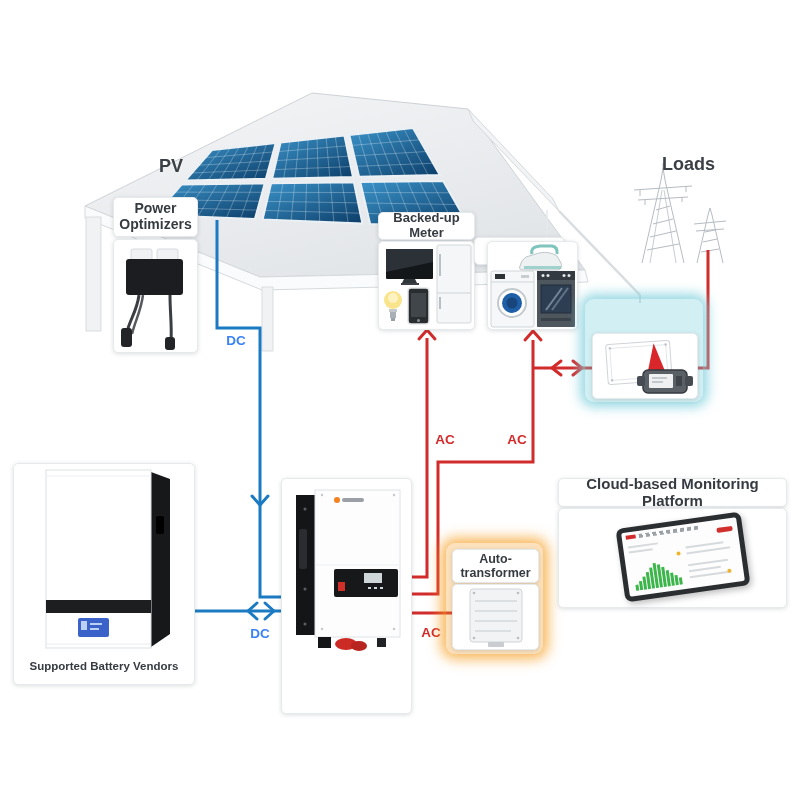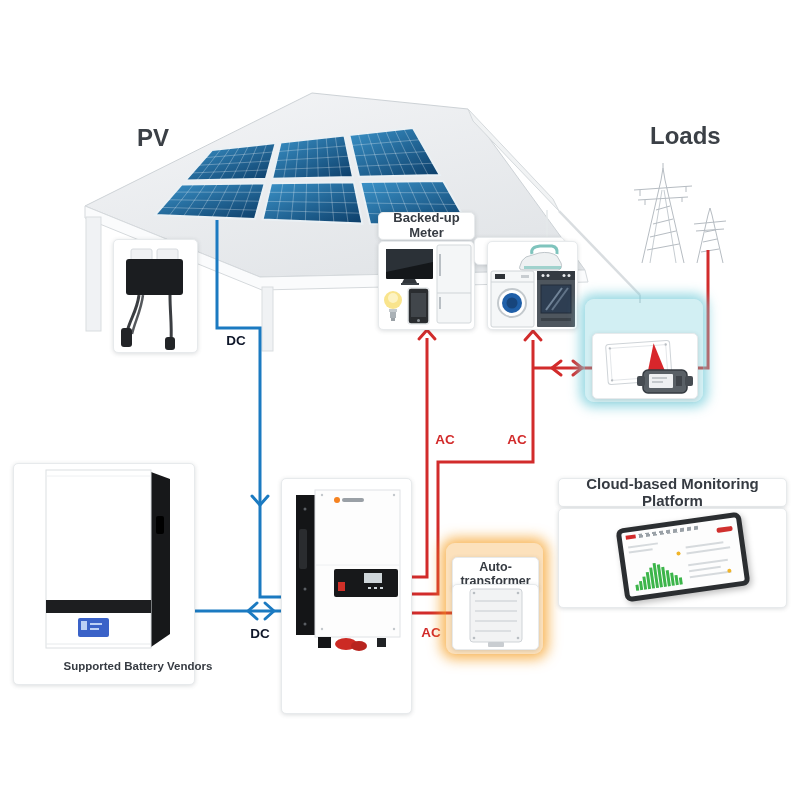--- a/index.html
+++ b/index.html
@@ -10,23 +10,23 @@
   .card{position:absolute;background:#fff;border:1px solid #e7eaec;border-radius:5px;
         box-shadow:0 1px 4px rgba(60,70,80,.18);}
   .lbl{display:flex;align-items:center;justify-content:center;text-align:center;
        font-weight:bold;color:#363b42;line-height:1.12;}
   .lbl-lg{font-size:16px;}
   .lbl-md{font-size:14px;}
   .lbl-sm{font-size:13px;}
   .lbl-xs{font-size:12.5px;}
   .caption{position:absolute;width:100%;text-align:center;font-weight:bold;
            font-size:11.5px;color:#363b42;}
-  .big-label{position:absolute;font-weight:bold;font-size:24px;color:#3b4046;text-align:center;}
+  .big-label{position:absolute;font-weight:bold;font-size:18px;color:#3b4046;text-align:right;margin-top:32px;}
   .wire-label{position:absolute;font-weight:bold;font-size:13.5px;width:30px;text-align:center;}
-  .dc-label{color:#0f172a;}
+  .dc-label{color:#3b82f6;}
   .ac-label{color:#d22b2b;text-align:center;}
   
   .glow-meter{position:absolute;border-radius:9px;
       background:rgba(126,208,220,.35);
       box-shadow:0 0 12px 5px rgba(126,208,220,.8);}
   .glow-orange{position:absolute;border-radius:9px;
       background:rgba(245,157,32,.30);
       box-shadow:0 0 13px 5px rgba(245,157,32,.75);}
   
   .tablet{position:absolute;left:620px;top:520px;width:126px;height:74px;
@@ -182,20 +182,21 @@
 
   <div class="big-label" style="left:123px;top:124px;width:60px;">PV</div>
   <div class="big-label" style="left:650px;top:122px;width:65px;">Loads</div>
 
   <div class="wire-label dc-label" style="left:221px;top:333px;">DC</div>
   <div class="wire-label dc-label" style="left:245px;top:626px;">DC</div>
   <div class="wire-label ac-label" style="left:430px;top:432px;">AC</div>
   <div class="wire-label ac-label" style="left:502px;top:432px;">AC</div>
   <div class="wire-label ac-label" style="left:416px;top:625px;">AC</div>
 
+  <div class="card lbl lbl-md" style="left:113px;top:197px;width:83px;height:38px;">Power Optimizers</div>
   <div class="card" style="left:113px;top:239px;width:83px;height:112px;">
     <svg width="83" height="112" viewBox="0 0 83 112">
       <rect x="17" y="9" width="21" height="13" rx="2" fill="#f0f1f3" stroke="#d6dade"></rect>
       <rect x="43" y="9" width="21" height="13" rx="2" fill="#f0f1f3" stroke="#d6dade"></rect>
       <rect x="12" y="19" width="57" height="36" rx="3" fill="#1b1d20"></rect>
       <path d="M25,55 C23,71 16,79 13,92" stroke="#3a3d41" stroke-width="3" fill="none"></path>
       <path d="M29,55 C27,71 21,81 18,94" stroke="#55585c" stroke-width="2.5" fill="none"></path>
       <path d="M56,55 C56,73 58,85 57,101" stroke="#3a3d41" stroke-width="3" fill="none"></path>
       <rect x="7" y="88" width="11" height="19" rx="3" fill="#222427"></rect>
       <rect x="51" y="97" width="10" height="13" rx="3" fill="#222427"></rect>
@@ -293,21 +294,21 @@
       <rect x="142" y="52" width="8" height="18" rx="2" fill="#000"></rect>
       <rect x="32" y="6" width="105" height="178" fill="#ffffff" stroke="#dcdfe2"></rect>
       <line x1="32" y1="12" x2="137" y2="12" stroke="#eef0f2"></line>
       <rect x="32" y="136" width="105" height="13" fill="#1d1e20"></rect>
       <rect x="64" y="154" width="31" height="19" rx="2" fill="#3a62c8"></rect>
       <rect x="67" y="157" width="6" height="9" fill="#bcd0f5"></rect>
       <rect x="76" y="159" width="12" height="2" fill="#bcd0f5"></rect>
       <rect x="76" y="164" width="9" height="2" fill="#bcd0f5"></rect>
       <line x1="32" y1="180" x2="137" y2="180" stroke="#e7eaec"></line>
     </svg>
-    <div class="caption" style="top:196px;padding-left:34px;">Supported Battery Vendors</div>
+    <div class="caption" style="top:196px;">Supported Battery Vendors</div>
   </div>
 
   <div class="card" style="left:281px;top:478px;width:129px;height:234px;">
     <svg width="129" height="234" viewBox="0 0 129 234">
       <rect x="14" y="16" width="19" height="140" fill="#141517"></rect>
       <rect x="17" y="50" width="8" height="40" rx="2" fill="#2a2c2f"></rect>
       <circle cx="23" cy="30" r="1.5" fill="#5a5e63"></circle>
         <circle cx="23" cy="110" r="1.5" fill="#5a5e63"></circle>
       <circle cx="23" cy="145" r="1.5" fill="#5a5e63"></circle>
       <rect x="33" y="11" width="85" height="147" fill="#fdfdfd" stroke="#dfe2e5"></rect>
@@ -325,21 +326,21 @@
         <rect x="92" y="108" width="3" height="2" fill="#cfd6da"></rect>
       <rect x="98" y="108" width="3" height="2" fill="#cfd6da"></rect>
       <rect x="36" y="158" width="13" height="11" fill="#141517"></rect>
       <ellipse cx="64" cy="165" rx="11" ry="6" fill="#cc2a24"></ellipse>
       <ellipse cx="77" cy="167" rx="8" ry="5" fill="#b8241f"></ellipse>
       <rect x="95" y="159" width="9" height="9" fill="#202225"></rect>
     </svg>
   </div>
 
   <div class="glow-orange" style="left:446px;top:543px;width:97px;height:111px;"></div>
-  <div class="card lbl lbl-xs" style="left:452px;top:549px;width:85px;height:32px;margin-top:8px;">
+  <div class="card lbl lbl-xs" style="left:452px;top:549px;width:85px;height:32px;">
     <span><span>Auto-</span><br>
     <span>transformer</span></span>
   </div>
   <div class="card" style="left:452px;top:584px;width:85px;height:64px;">
     <svg width="85" height="64" viewBox="0 0 85 64">
       <rect x="17" y="4" width="52" height="53" rx="3" fill="#f2f3f4" stroke="#cfd3d7"></rect>
       <line x1="22" y1="16" x2="64" y2="16" stroke="#dcdfe2" stroke-width="2"></line>
       <line x1="22" y1="26" x2="64" y2="26" stroke="#dcdfe2" stroke-width="2"></line>
       <line x1="22" y1="36" x2="64" y2="36" stroke="#dcdfe2" stroke-width="2"></line>
       <line x1="22" y1="46" x2="58" y2="46" stroke="#dcdfe2" stroke-width="2"></line>

